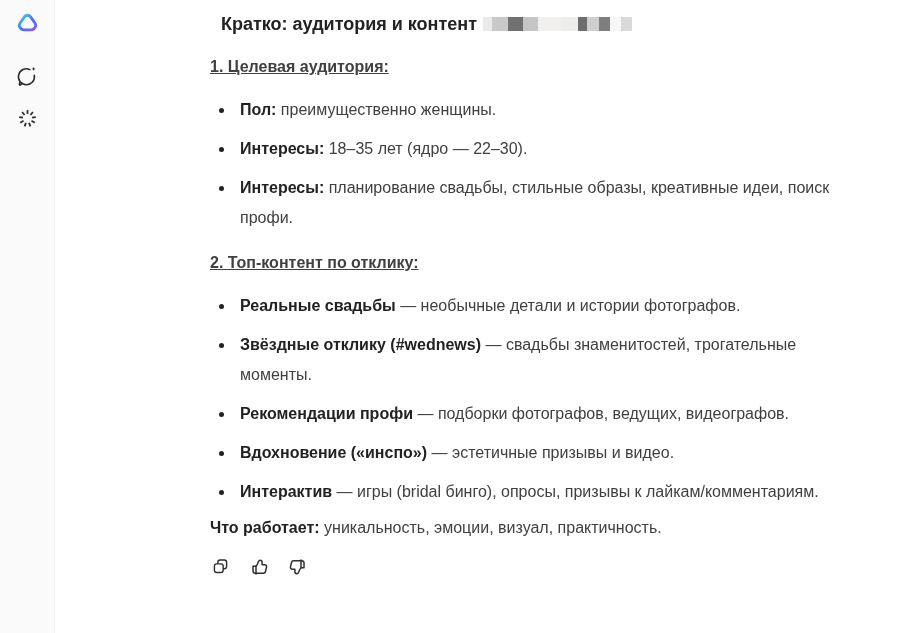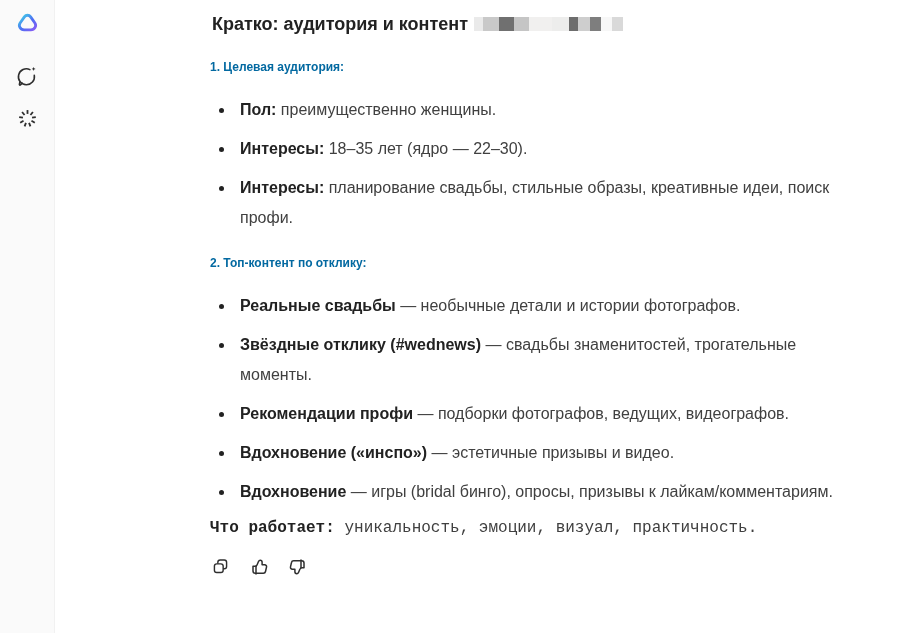--- a/index.html
+++ b/index.html
@@ -19,40 +19,41 @@
     width:26px;height:26px;display:flex;align-items:center;justify-content:center;
   }
   .icon-btn.logo{margin-bottom:27px;}
   .icon-btn.newchat{margin-bottom:16px;}
   
   .main{
     box-sizing:border-box;padding:13px 42px 0 155px;width:853px;
   }
   .title{
     font-size:18px;line-height:22px;font-weight:700;color:#222222;
-    margin:0 0 22px 2px;white-space:nowrap;
+    margin:0 0 22px 11px;white-space:nowrap;
   }
   .redaction{display:inline-flex;height:14px;vertical-align:-1px;margin-left:6px;}
   .redaction .px{display:inline-block;height:14px;}
   .sec-heading{
-    font-size:12px;line-height:20px;font-weight:700;color:#0369a1;
+    font-size:16px;line-height:20px;font-weight:700;color:#404040;
     margin:20px 0 18px 0;
+    text-decoration:underline;
   }
   .title + .sec-heading{margin-top:0;}
   ul.bullets{list-style:none;margin:0;padding:0;}
   ul.bullets li{
     position:relative;padding-left:30px;font-size:16px;line-height:30px;
     margin-bottom:9px;color:#404040;
   }
   ul.bullets li::before{
     content:"";position:absolute;left:9px;top:13px;width:5px;height:5px;
     border-radius:50%;background:#222222;
   }
   b{color:#222222;font-weight:700;}
-  .footer-line{font-size:16px;line-height:24px;margin:8px 0 1px 0;color:#404040;font-family:Liberation Mono, monospace;}
+  .footer-line{font-size:16px;line-height:24px;margin:8px 0 1px 0;color:#404040;}
   .actions{display:flex;gap:19px;margin-top:18px;align-items:center;}
   .action-btn{
     background:none;border:none;padding:0;margin:0;cursor:pointer;
     width:20px;height:20px;display:flex;align-items:center;justify-content:center;
   }
 </style>
 </head>
 <body>
 
 <div class="sidebar">
@@ -124,21 +125,21 @@
     <li><b>Интересы:</b><span> планирование свадьбы, стильные образы, креативные идеи, поиск профи.</span></li>
   </ul>
 
   <h2 class="sec-heading">2. Топ-контент по отклику:</h2>
 
   <ul class="bullets">
     <li><b>Реальные свадьбы</b><span> — необычные детали и истории фотографов.</span></li>
     <li><b>Звёздные отклику (#wednews)</b><span> — свадьбы знаменитостей, трогательные моменты.</span></li>
     <li><b>Рекомендации профи</b><span> — подборки фотографов, ведущих, видеографов.</span></li>
     <li><b>Вдохновение («инспо»)</b><span> — эстетичные призывы и видео.</span></li>
-    <li><b>Вдохновение</b><span> — игры (bridal бинго), опросы, призывы к лайкам/комментариям.</span></li>
+    <li><b>Интерактив</b><span> — игры (bridal бинго), опросы, призывы к лайкам/комментариям.</span></li>
   </ul>
 
   <p class="footer-line"><b>Что работает:</b><span> уникальность, эмоции, визуал, практичность.</span></p>
 
   <div class="actions">
     <button class="action-btn">
       <span>
         <svg width="19" height="19" viewBox="0 0 20 20" fill="none" stroke="#2f2f2f" stroke-width="1.5" stroke-linejoin="round">
           <rect x="7.2" y="3.2" width="9.2" height="9.2" rx="2.4"></rect>
           <rect x="3.6" y="7.2" width="9.2" height="9.2" rx="2.4" fill="#ffffff"></rect>

